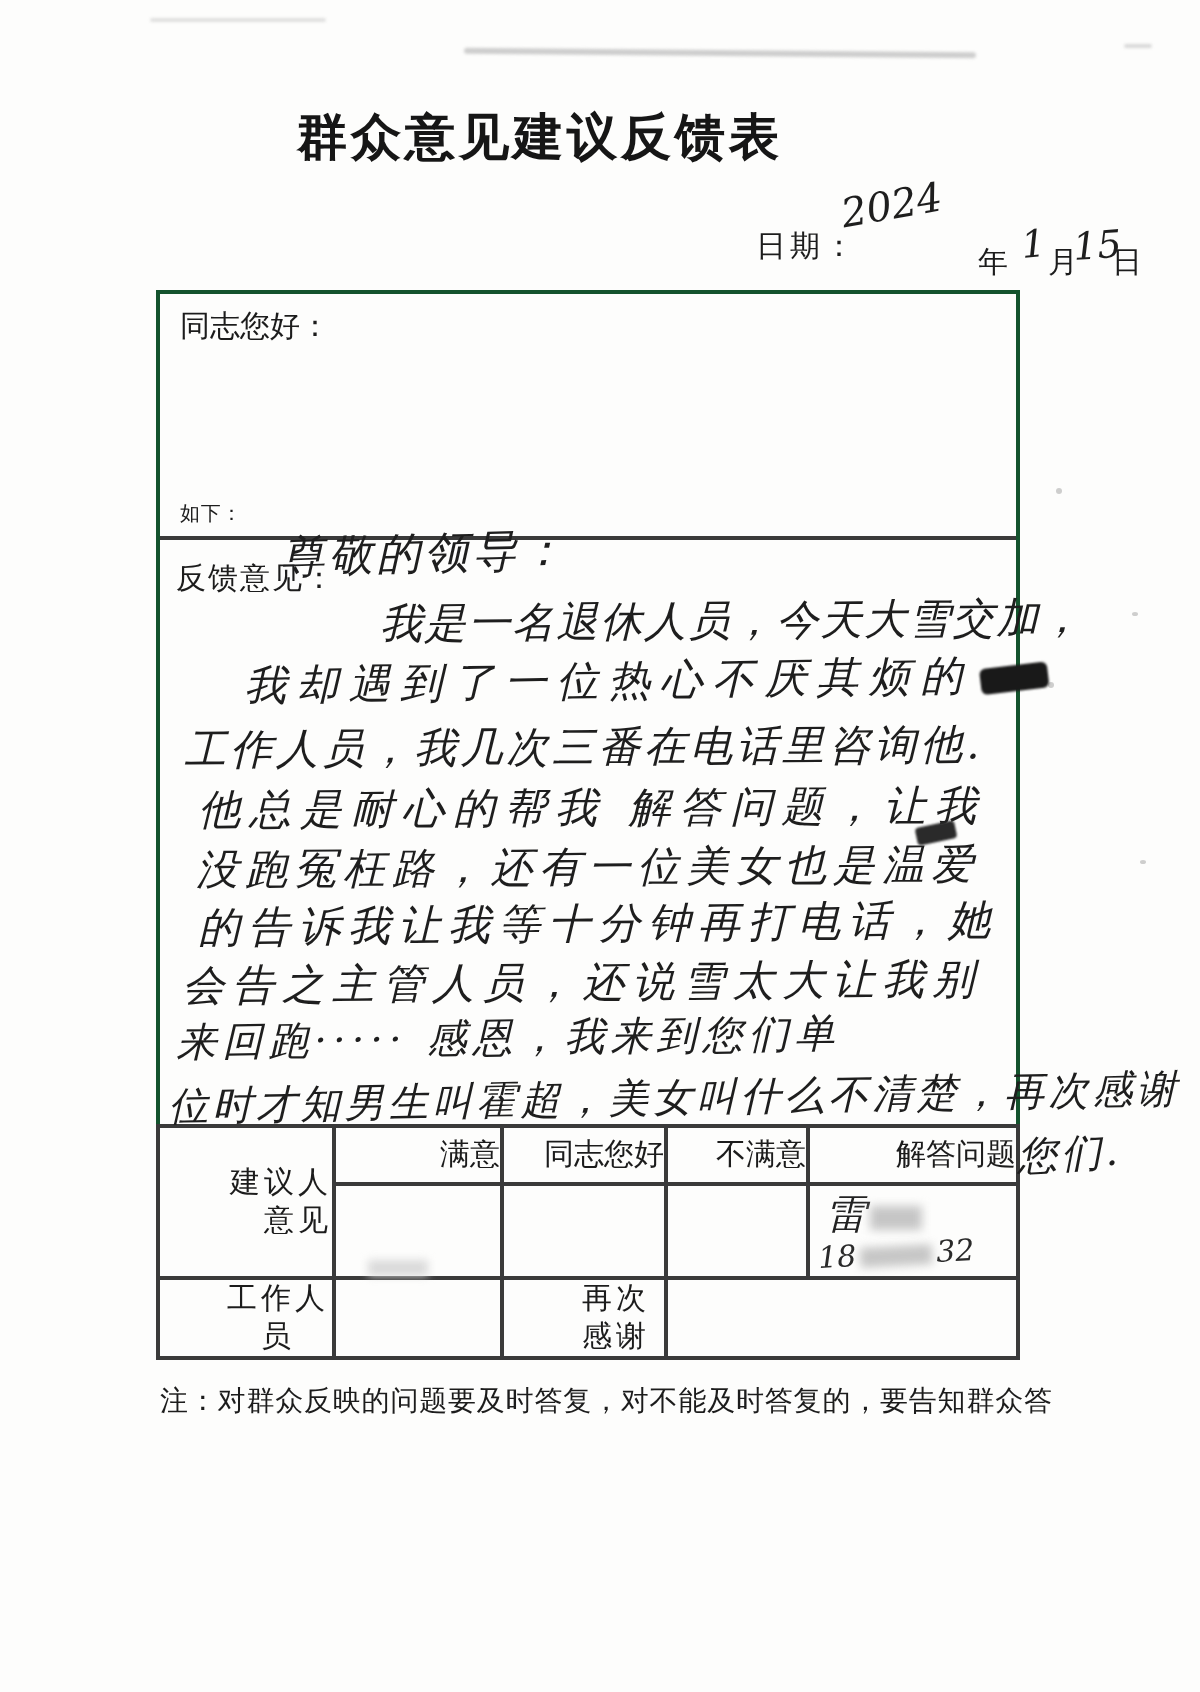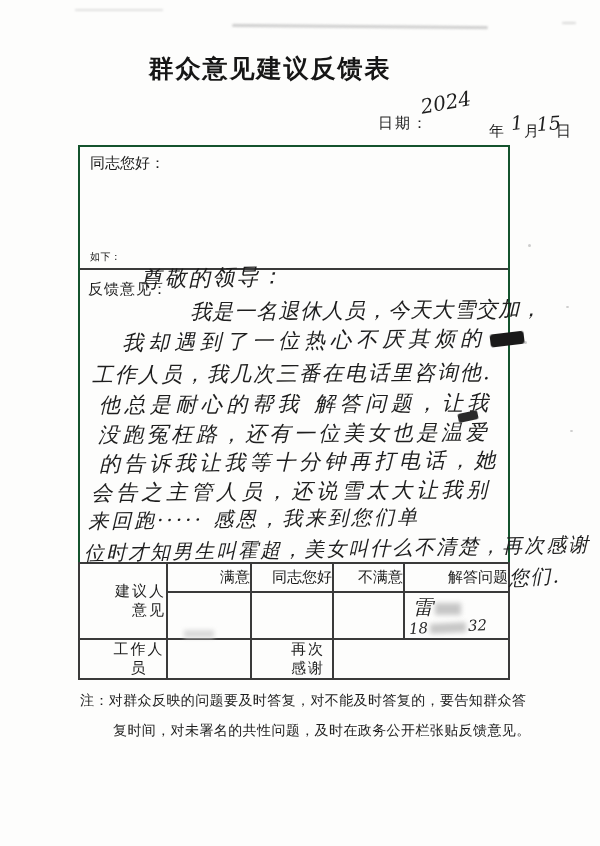--- a/index.html
+++ b/index.html
@@ -142,15 +142,14 @@
   <div class="hw" style="left:99px;top:395px;font-size:21px;letter-spacing:4.5px;transform:rotate(-0.3deg);"><span>他总是耐心的帮我 解答问题，让我</span></div>
   <div class="hw" style="left:98px;top:425px;font-size:21px;letter-spacing:3.5px;transform:rotate(-0.4deg);"><span>没跑冤枉路，还有一位美女也是温爱</span></div>
   <div class="correction-mark" style="left:458px;top:412px;"></div>
   <div class="hw" style="left:99px;top:454px;font-size:21px;letter-spacing:4px;transform:rotate(-0.6deg);"><span>的告诉我让我等十分钟再打电话，她</span></div>
   <div class="hw" style="left:91px;top:483px;font-size:21px;letter-spacing:4px;transform:rotate(-0.5deg);"><span>会告之主管人员，还说雪太大让我别</span></div>
   <div class="hw" style="left:88px;top:511px;font-size:20px;letter-spacing:3px;transform:rotate(-0.8deg);"><span>来回跑····· 感恩，我来到您们单</span></div>
   <div class="hw" style="left:84px;top:543px;font-size:20px;letter-spacing:2px;transform:rotate(-1deg);"><span>位时才知男生叫霍超，美女叫什么不清楚，再次感谢</span></div>
   <div class="hw" style="left:508px;top:568px;font-size:20px;letter-spacing:2px;transform:rotate(-3deg);"><span>您们.</span></div>
 
   <span class="printed note-l1">注：对群众反映的问题要及时答复，对不能及时答复的，要告知群众答</span>
-  <span class="printed note-l2">复时间，对未署名的共性问题，及时在政务公开栏张贴反馈意见。</span>
 
 </div>
 
 </body></html>

